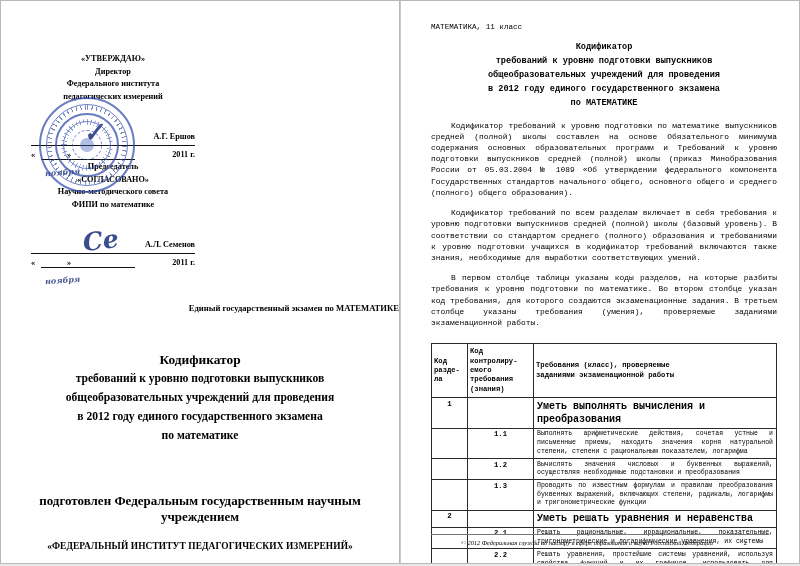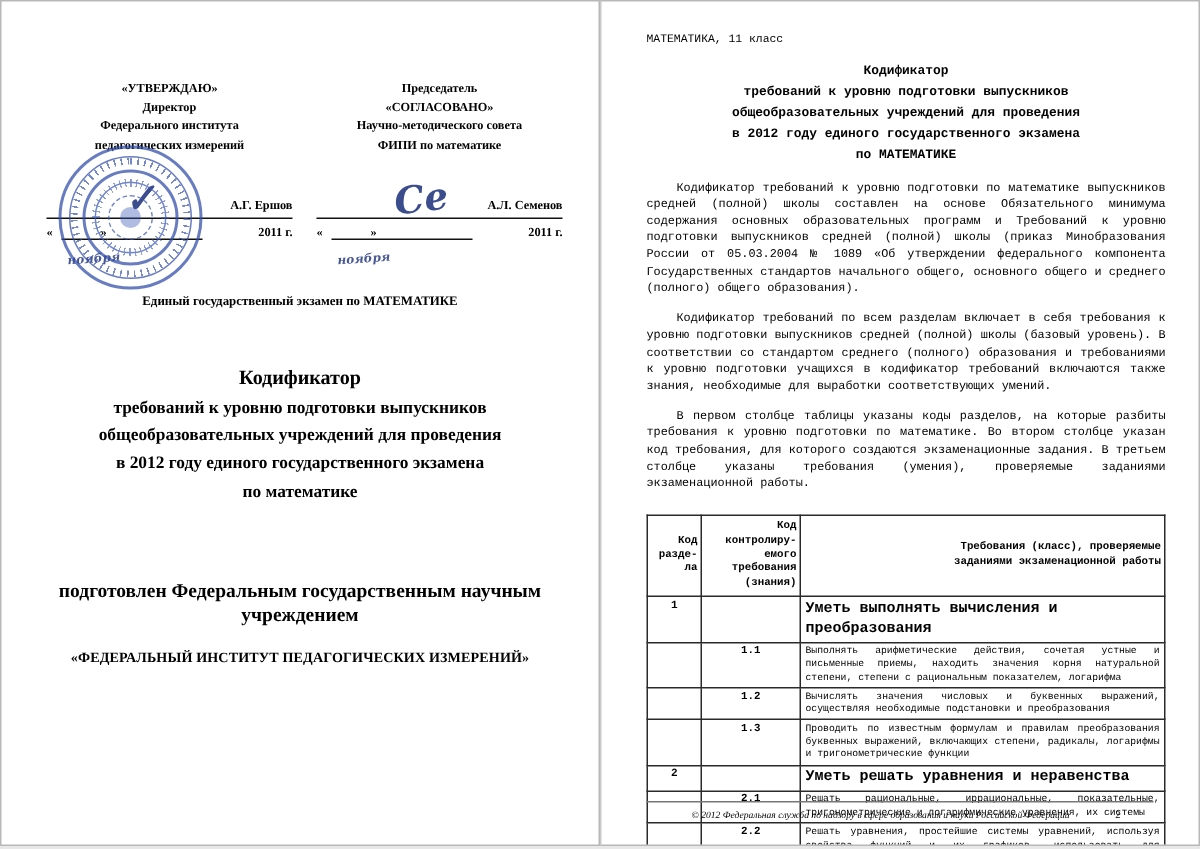--- a/index.html
+++ b/index.html
@@ -32,20 +32,21 @@
   .page-left  { width: 400px; }
   .page-right { width: 400px; border-left: 1px solid #c9c9c9; }
 
   
   .approve-block {
     position: relative;
     display: flex;
     margin-top: 52px;
     padding: 0 22px 0 28px;
     justify-content: space-between;
+    flex-direction: column;
   }
   .approve-col {
     width: 168px;
     text-align: center;
     font-weight: bold;
     font-size: 8.2px;
     line-height: 1.55;
   }
   .approve-col .lbl { display: block; }
 
@@ -165,21 +166,21 @@
     position: absolute;
     left: 50%; top: 50%;
     width: 14px; height: 14px;
     margin: -7px 0 0 -7px;
     border-radius: 50%;
     background: #3b58b8;
     opacity: .55;
   }
 
   .ege-line {
-    text-align: center;
+    text-align: right;
     font-weight: bold;
     font-size: 8.6px;
     margin-top: 34px;
   }
 
   .main-title {
     text-align: center;
     font-weight: bold;
     margin-top: 36px;
     line-height: 1.62;
@@ -233,21 +234,21 @@
     margin-top: 15px;
     table-layout: fixed;
   }
   table.codifier th,
   table.codifier td {
     border: 1px solid #2a2a2a;
     vertical-align: top;
     padding: 1.5px 3px;
   }
   table.codifier th {
-    text-align: right;
+    text-align: left;
     font-weight: bold;
     font-size: 7.2px;
     line-height: 1.3;
     vertical-align: middle;
     padding: 3px 2px;
     margin-top: 19px;
   }
   .col-a { width: 36px; }
   .col-b { width: 66px; }
   td.c-code {

